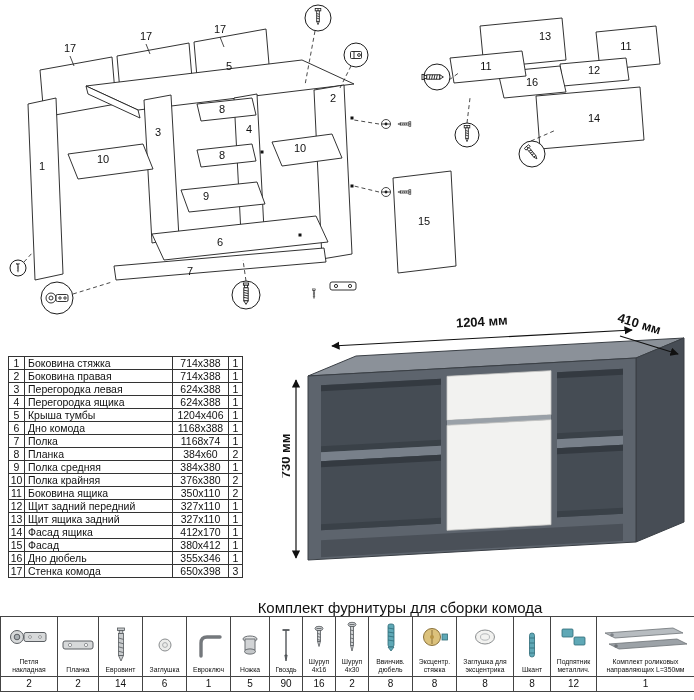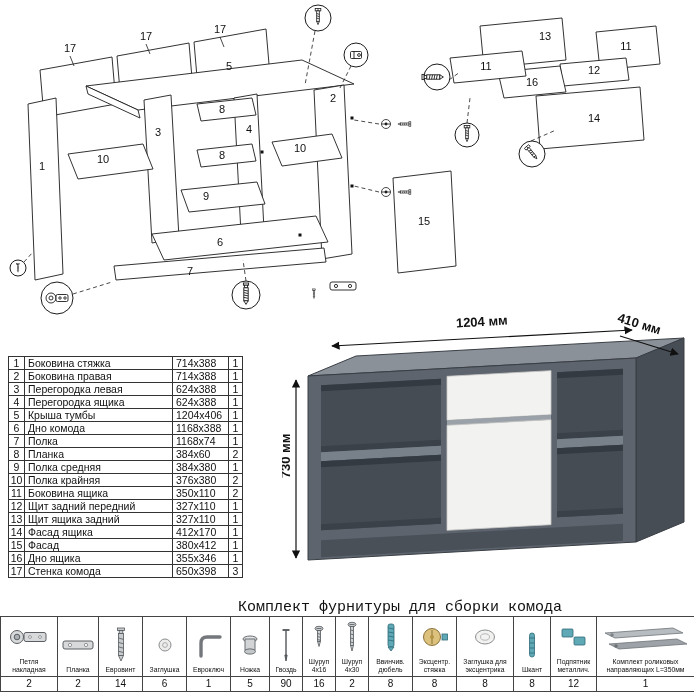--- a/index.html
+++ b/index.html
@@ -7,24 +7,24 @@
   body { width:694px; height:700px; font-family:"Liberation Sans",sans-serif; position:relative; color:#111; }
   .page { position:absolute; inset:0; background:#fff; overflow:hidden; }
   .exploded { position:absolute; left:0; top:0; }
   .exploded text { font-size:11px; fill:#111; font-family:"Liberation Sans",sans-serif; }
   .render { position:absolute; left:282px; top:300px; }
   .render .dim { font-size:13px; font-weight:bold; fill:#111; font-family:"Liberation Sans",sans-serif; }
   .parts-table { position:absolute; left:8px; top:356px; border-collapse:collapse; font-size:10.5px; }
   .parts-table td { border:1px solid #333; height:13px; padding:0 3px; line-height:12px; white-space:nowrap; }
   .parts-table td.num { width:16px; text-align:center; padding:0 1px; }
   .parts-table td.nm  { width:148px; }
-  .parts-table td.sz  { width:56px; }
+  .parts-table td.sz  { width:56px; text-align:center; }
   .parts-table td.qt  { width:14px; text-align:center; }
   .caption { position:absolute; left:140px; top:599px; width:520px; text-align:center;
-             font-family:Liberation Mono, monospace; font-size:15px; }
+             font-family:Liberation Sans, sans-serif; font-size:15px; }
   .hw-table { position:absolute; left:0; top:616px; width:694px; border-collapse:collapse; table-layout:fixed; }
   .hw-table td { border:1px solid #444; vertical-align:bottom; padding:0; overflow:hidden; }
   .hicon { height:40px; display:flex; align-items:center; justify-content:center; }
   .hname { font-size:6.8px; text-align:center; line-height:1.15; padding:1px 1px 2px; }
   .hw-table td.hqty { height:15px; font-size:10px; text-align:center; vertical-align:middle; }
 </style>
 </head>
 <body>
 
 <div class="page">
@@ -266,21 +266,21 @@
           <td class="qt">1</td>
         </tr>
       <tr>
           <td class="num">15</td>
           <td class="nm">Фасад</td>
           <td class="sz">380x412</td>
           <td class="qt">1</td>
         </tr>
       <tr>
           <td class="num">16</td>
-          <td class="nm">Дно ящика</td>
+          <td class="nm">Дно дюбель</td>
           <td class="sz">355x346</td>
           <td class="qt">1</td>
         </tr>
       <tr>
           <td class="num">17</td>
           <td class="nm">Стенка комода</td>
           <td class="sz">650x398</td>
           <td class="qt">3</td>
         </tr>
     </tbody>

